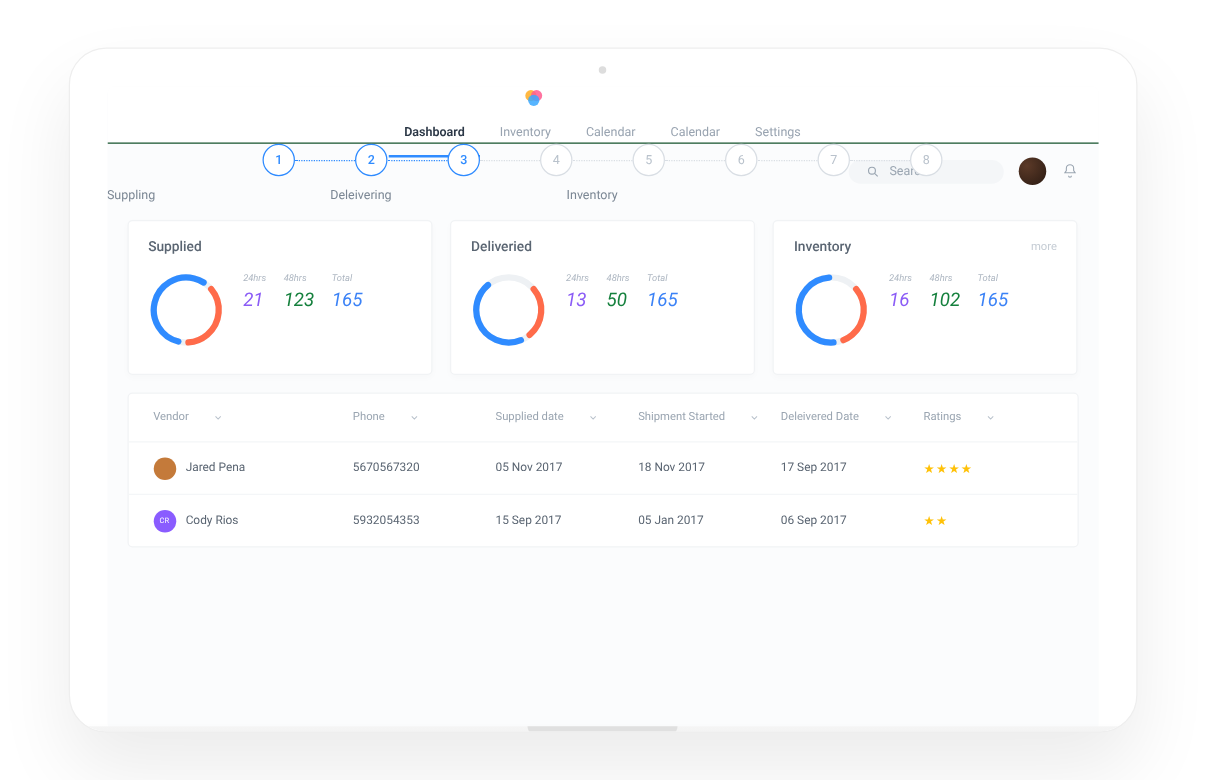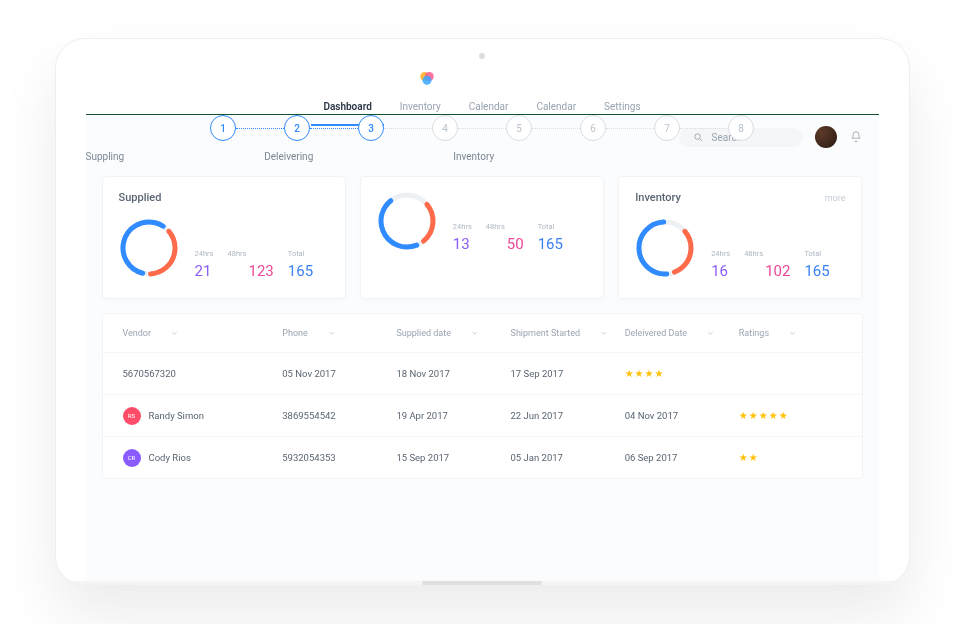--- a/index.html
+++ b/index.html
@@ -153,28 +153,28 @@
     flex:1;
     background:#fff;
     border:1px solid #f1f3f5;
     border-radius:4px;
     padding:14px 16px 18px;
     box-shadow:0 2px 6px rgba(0,0,0,0.02);
   }
   .card-head { display:flex; justify-content:space-between; align-items:center; margin-bottom:14px;}
   .card-title { font-size:11px; color:#5a6572; font-weight:500; }
   .card-more { font-size:9px; color:#c5ccd4;margin-left:24px; }
-  .card-body { display:flex; align-items:flex-end; gap:16px; }
+  .card-body { display:flex; align-items:flex-start; gap:16px;font-style:italic; }
   .donut { width:60px;height:60px; }
   .metrics { display:flex; gap:14px; }
   .metric { text-align:left; }
   .metric-label { font-size:7.5px; color:#aeb7c2; margin-bottom:4px; }
   .metric-value { font-size:15px; font-weight:400; }
   .v24 { color:#8b5cf6; }
-  .v48 { color:#ec4899;margin-left:21px; }
+  .v48 { color:#15803d; }
   .vtot{ color:#3b82f6; }
 
   
   .table-wrap {
     margin: 14px 16px 0;
     background:#fff;
     border:1px solid #f1f3f5;
     border-radius:4px;
     overflow:hidden;
   }
@@ -284,20 +284,24 @@
           <div class="metric-value v48">123</div>
         </div>
         <div class="metric">
           <div class="metric-label">Total</div>
           <div class="metric-value vtot">165</div>
         </div>
       </div>
     </div>
         </div>
         <div class="card">
+    <div class="card-head">
+      <div class="card-title">Deliveried</div>
+      <div class="card-more"></div>
+    </div>
     <div class="card-body">
       <div><svg class="donut" viewBox="0 0 60 60">
     <circle cx="30" cy="30" r="26" fill="none" stroke="#eef1f4" stroke-width="5"></circle>
     <circle cx="30" cy="30" r="26" fill="none" stroke="#ff6b4a" stroke-width="5" stroke-dasharray="40.840704496667314 163.36281798666926" stroke-linecap="round" transform="rotate(-40 30 30)"></circle>
     <circle cx="30" cy="30" r="26" fill="none" stroke="#2f8bff" stroke-width="5" stroke-dasharray="73.51326809400116 163.36281798666926" stroke-linecap="round" transform="rotate(68 30 30)"></circle>
   </svg></div>
       <div class="metrics">
         <div class="metric">
           <div class="metric-label">24hrs</div>
           <div class="metric-value v24">13</div>
@@ -376,39 +380,32 @@
           </div>
           <div class="th">
             <span>Ratings</span>
             <svg class="chev" viewBox="0 0 10 10">
               <path d="M2 3l3 3 3-3" fill="none" stroke="#b9c2cc" stroke-width="1.2"></path>
             </svg>
           </div>
         </div>
       <div id="tbody">
           <div class="trow">
+    <div class="vendor-cell">
+      <div class="vavatar" style="background:#c47a3a"></div>
+      <span>Jared Pena</span>
+    </div>
     <div>5670567320</div>
     <div>05 Nov 2017</div>
     <div>18 Nov 2017</div>
     <div>17 Sep 2017</div>
     <div class="stars">★★★★</div>
           </div>
           <div class="trow">
     <div class="vendor-cell">
-      <div class="vavatar" style="background:#ff4d6a">RS</div>
-      <span>Randy Simon</span>
-    </div>
-    <div>3869554542</div>
-    <div>19 Apr 2017</div>
-    <div>22 Jun 2017</div>
-    <div>04 Nov 2017</div>
-    <div class="stars">★★★★★</div>
-          </div>
-          <div class="trow">
-    <div class="vendor-cell">
       <div class="vavatar" style="background:#8a5cff">CR</div>
       <span>Cody Rios</span>
     </div>
     <div>5932054353</div>
     <div>15 Sep 2017</div>
     <div>05 Jan 2017</div>
     <div>06 Sep 2017</div>
     <div class="stars">★★</div>
           </div>
         </div>

